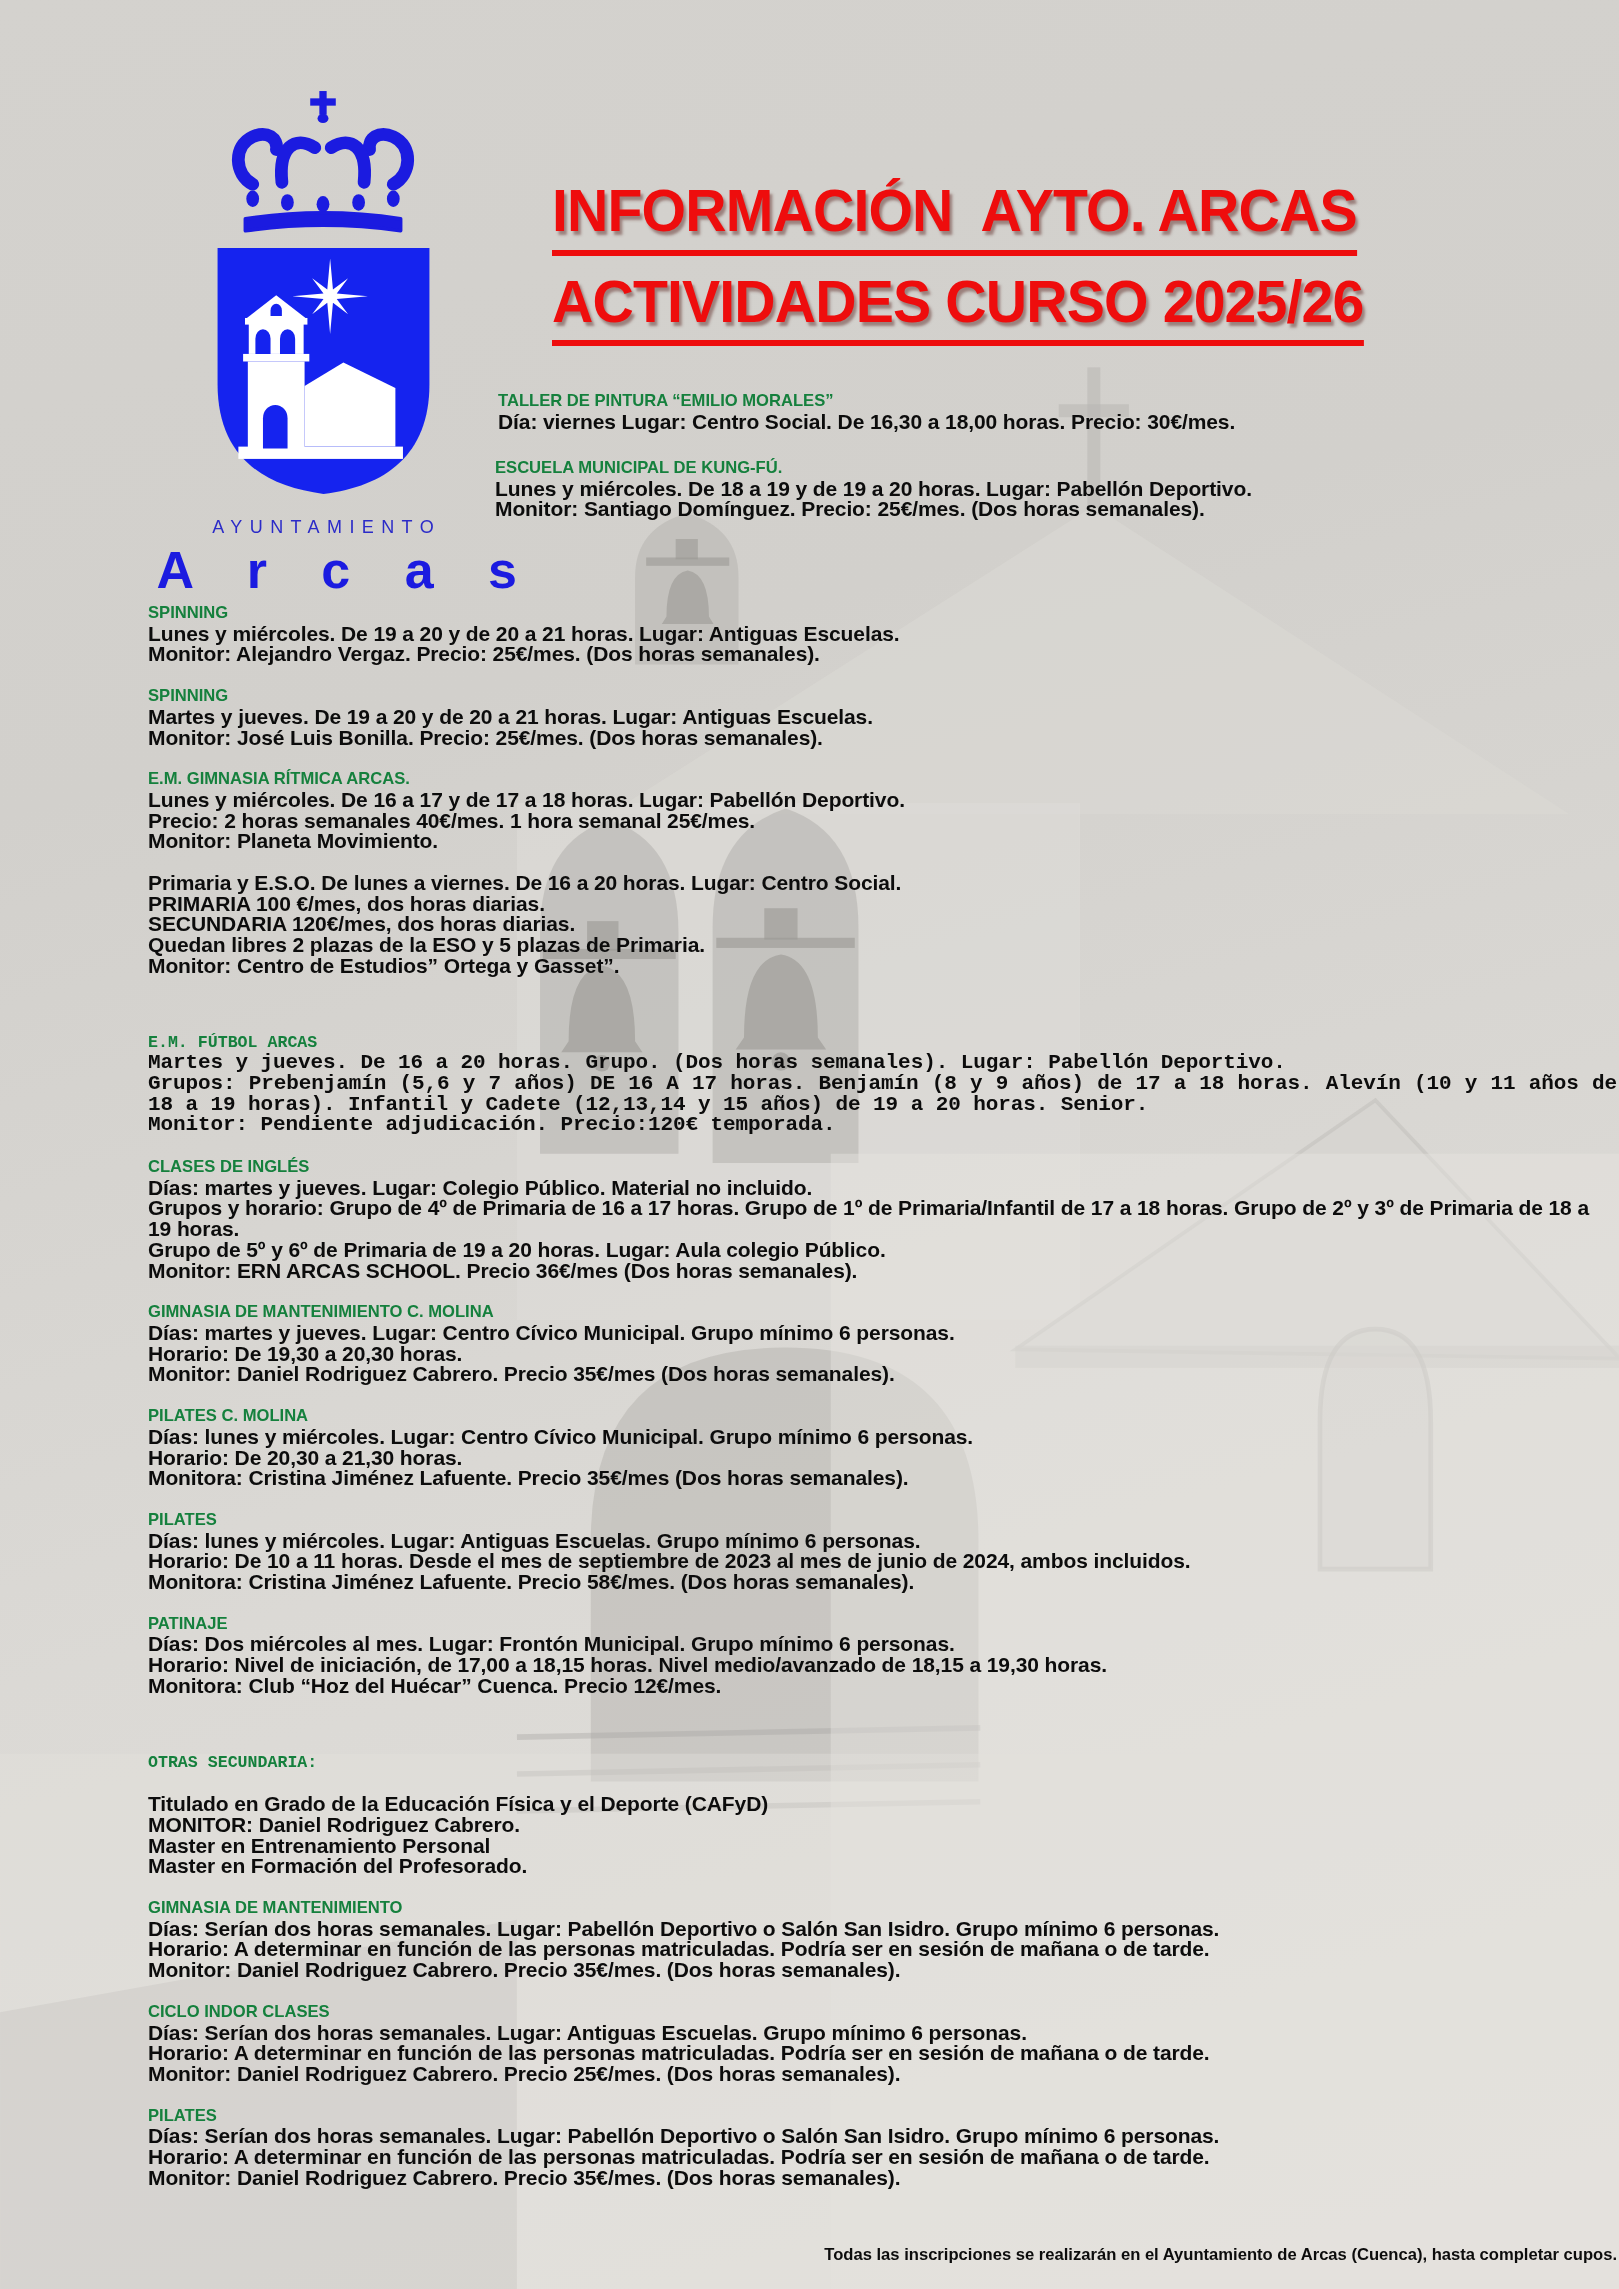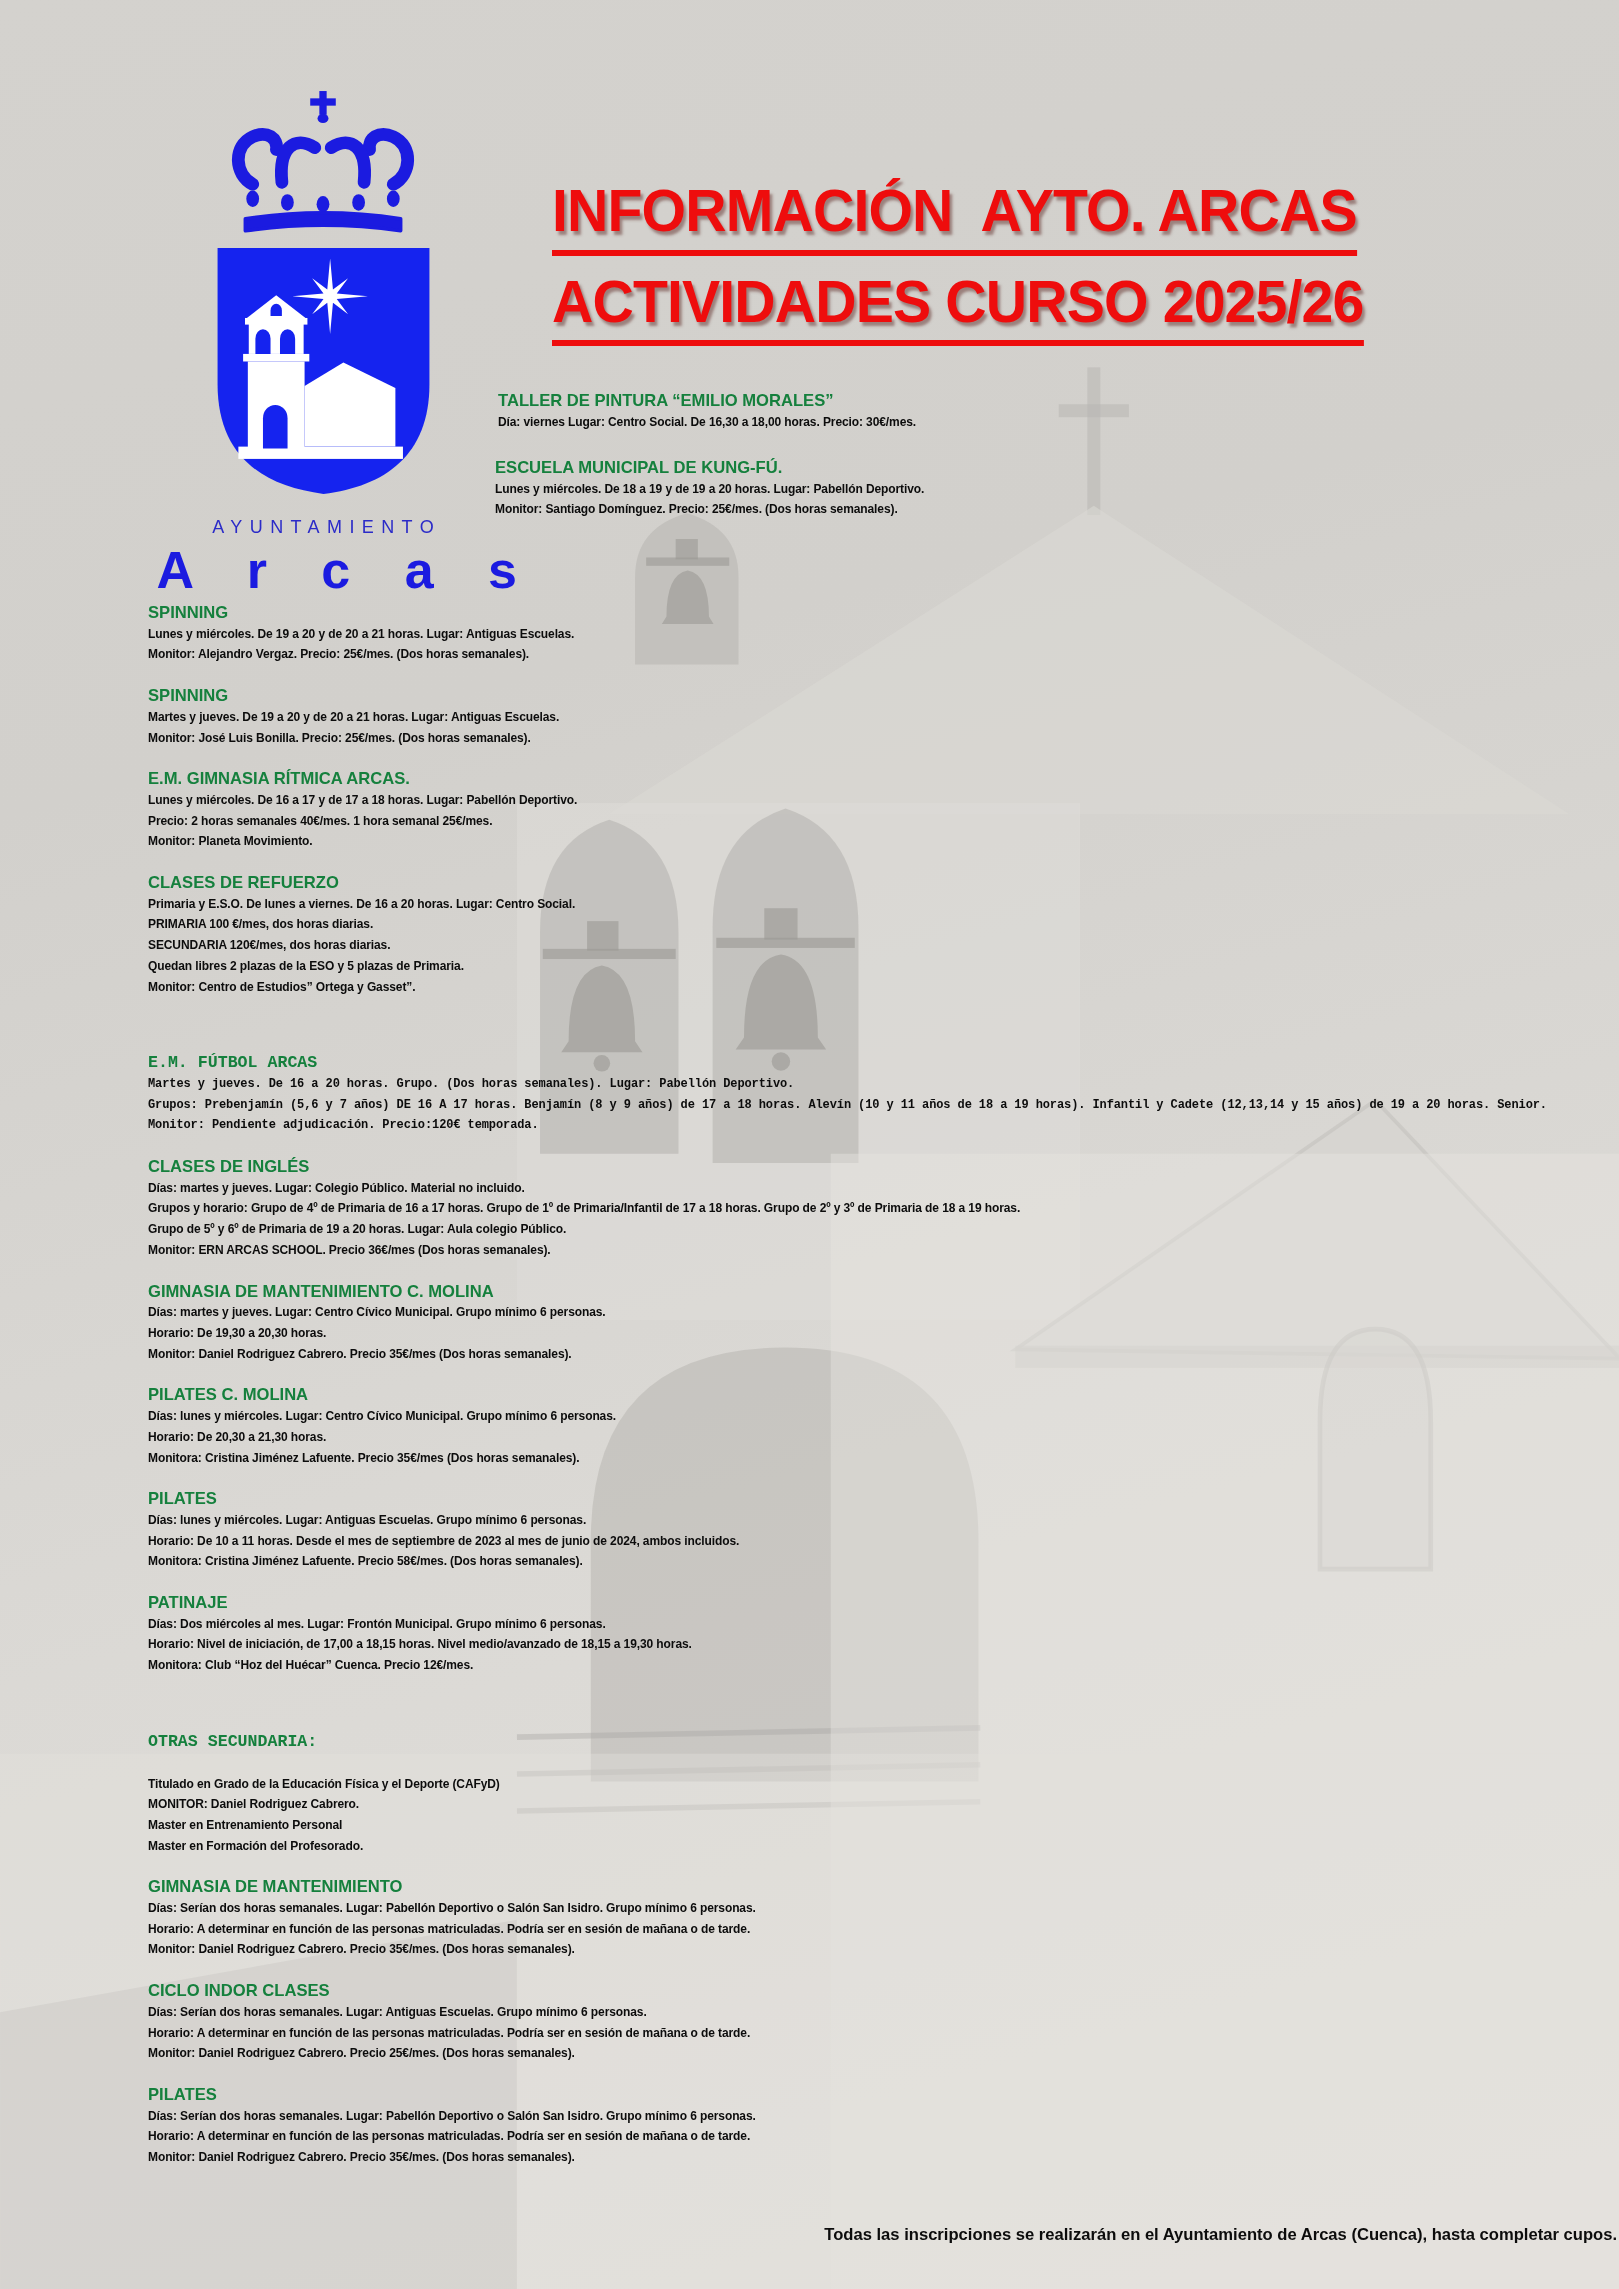--- a/index.html
+++ b/index.html
@@ -30,21 +30,21 @@
     padding-bottom:4.6px; margin-bottom:12px;
     transform:scaleX(.97); transform-origin:left top;
   }
 
   
   .intro-a { position:absolute; left:498px; top:391px; width:1015px; }
   .intro-b { position:absolute; left:495px; top:458px; width:1015px; }
 
   
   .hd { color:#15803d; font-weight:bold; font-size:16.6px; line-height:20.7px; }
-  .ln { font-weight:bold; font-size:12px; line-height:20.7px; letter-spacing:-0.1px; }
+  .ln { font-weight:bold; font-size:21px; line-height:20.7px; letter-spacing:-0.1px; }
   .wrap { text-align:justify; }
 
   
   .content { position:absolute; left:148px; top:603px; width:1469px; }
   .sec { margin-bottom:21px; }
   .gap-lg { margin-top:56px;font-family:Liberation Mono, monospace; }
   .footer-note { margin-top:57px; font-weight:bold; font-size:16.6px;text-align:right; }
 </style>
 </head>
 <body>
@@ -175,21 +175,20 @@
     </div>
 
     <div class="sec">
       <div class="hd">E.M. GIMNASIA RÍTMICA ARCAS.</div>
       <div class="ln">Lunes y miércoles. De 16 a 17 y de 17 a 18 horas. Lugar: Pabellón Deportivo.</div>
       <div class="ln">Precio: 2 horas semanales 40€/mes. 1 hora semanal 25€/mes.</div>
       <div class="ln">Monitor: Planeta Movimiento.</div>
     </div>
 
     <div class="sec">
-      <div class="hd">CLASES DE REFUERZO</div>
       <div class="ln">Primaria y E.S.O. De lunes a viernes. De 16 a 20 horas. Lugar: Centro Social.</div>
       <div class="ln">PRIMARIA 100 €/mes, dos horas diarias.</div>
       <div class="ln">SECUNDARIA 120€/mes, dos horas diarias.</div>
       <div class="ln">Quedan libres 2 plazas de la ESO y 5 plazas de Primaria.</div>
       <div class="ln">Monitor: Centro de Estudios” Ortega y Gasset”.</div>
     </div>
 
     <div class="sec gap-lg">
       <div class="hd">E.M. FÚTBOL ARCAS</div>
       <div class="ln">Martes y jueves. De 16 a 20 horas. Grupo. (Dos horas semanales). Lugar: Pabellón Deportivo.</div>

